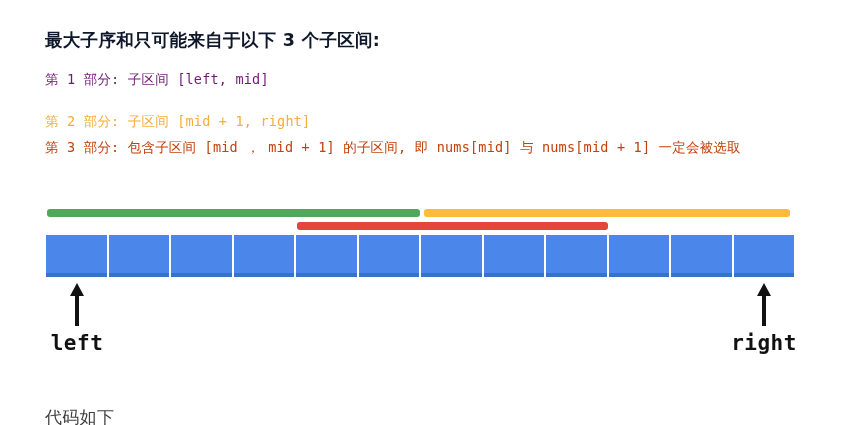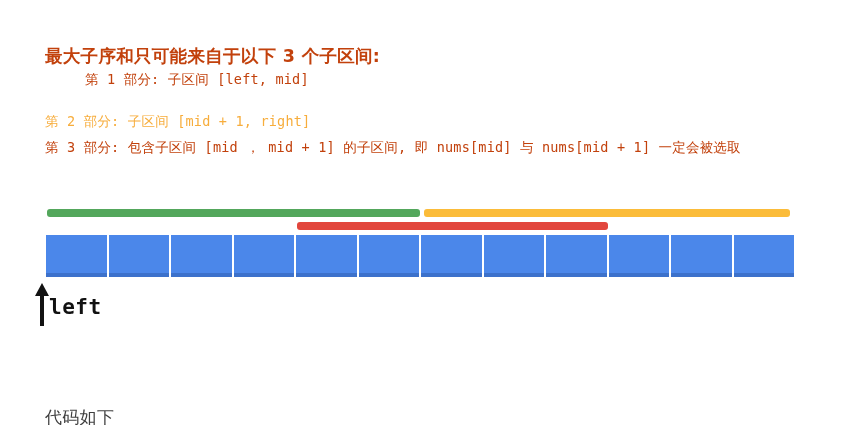--- a/index.html
+++ b/index.html
@@ -1,22 +1,22 @@
 <!DOCTYPE html>
 <html><head>
 <meta charset="utf-8">
 <style>
   html,body{margin:0;padding:0;background:#ffffff;}
   .page{
     position:relative;width:851px;height:425px;background:#ffffff;
     overflow:hidden;font-family:"DejaVu Sans","Liberation Sans",sans-serif;
   }
   .title{
-    position:absolute;left:45px;top:44px;margin:0;
-    font-size:17.5px;font-weight:600;color:#c2410c;letter-spacing:.3px;
+    position:absolute;left:45px;top:28px;margin:0;
+    font-size:17.5px;font-weight:600;color:#0f172a;letter-spacing:.3px;
     font-family:"DejaVu Sans","Liberation Sans",sans-serif;
   }
   .part-line{
     position:absolute;left:45px;white-space:nowrap;
     font-family:"DejaVu Sans Mono","Liberation Mono",monospace;
     font-size:13.5px;letter-spacing:.2px;
   }
   .part-1{top:71px;}
   .part-2{top:105px;}
   .part-3{top:139px;}
@@ -28,21 +28,21 @@
   .array-row{
     position:absolute;left:46px;top:235px;width:748px;height:42px;
     display:flex;gap:2px;
   }
   .cell{
     flex:1;box-sizing:border-box;
     border-bottom:4px solid rgba(10,35,95,0.22);
   }
   .pointer{
     position:absolute;top:283px;width:84px;
-    display:flex;align-items:center;
+    display:flex;flex-direction:column;align-items:center;
   }
   .pointer-left{left:35px;}
   .pointer-mid{left:357px;}
   .pointer-right{left:722px;}
   .arrow{display:flex;flex-direction:column;align-items:center;}
   .arrow-head{
     width:0;height:0;
     border-left:7px solid transparent;border-right:7px solid transparent;
     border-bottom:13px solid #121212;
   }
@@ -57,21 +57,21 @@
     font-size:17px;color:#3f3f3f;letter-spacing:.3px;
   }
 </style>
 </head>
 <body>
 
 <div class="page">
 
   <h1 class="title">最大子序和只可能来自于以下 3 个子区间:</h1>
 
-  <div class="part-line part-1" style="color: #c2410c; margin-left: 40px;">第 1 部分: 子区间 [left, mid]</div>
+  <div class="part-line part-1" style="color: #701a75;">第 1 部分: 子区间 [left, mid]</div>
   <div class="part-line part-2" style="color: rgb(247, 173, 60); margin-top: 8px;">第 2 部分: 子区间 [mid + 1, right]</div>
   <div class="part-line part-3" style="color: #c2410c;">第 3 部分: 包含子区间 [mid ， mid + 1] 的子区间, 即 nums[mid] 与 nums[mid + 1] 一定会被选取</div>
 
   <div class="diagram">
 
     <div class="bar bar-green" style="background: rgb(83, 167, 92);"></div>
     <div class="bar bar-yellow" style="background: rgb(251, 188, 58);"></div>
     <div class="bar bar-red" style="background: rgb(226, 70, 61);"></div>
 
     <div class="array-row" id="array-row">
@@ -91,18 +91,25 @@
 
     <div class="pointer pointer-left">
       <div class="arrow">
         <div class="arrow-head"></div>
         <div class="arrow-shaft"></div>
       </div>
       <div class="pointer-label">left</div>
     </div>
 
 
+    <div class="pointer pointer-right">
+      <div class="arrow">
+        <div class="arrow-head"></div>
+        <div class="arrow-shaft"></div>
+      </div>
+      <div class="pointer-label">right</div>
+    </div>
 
   </div>
 
   <div class="footer">代码如下</div>
 
 </div>
 
 </body></html>

